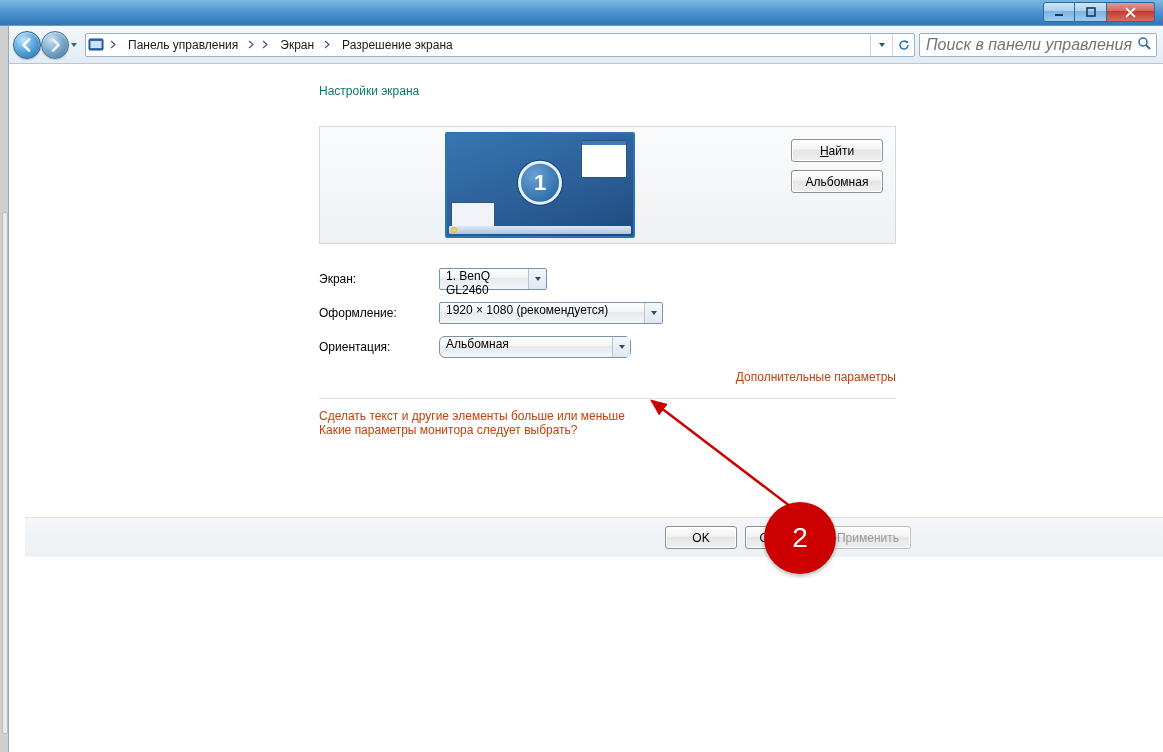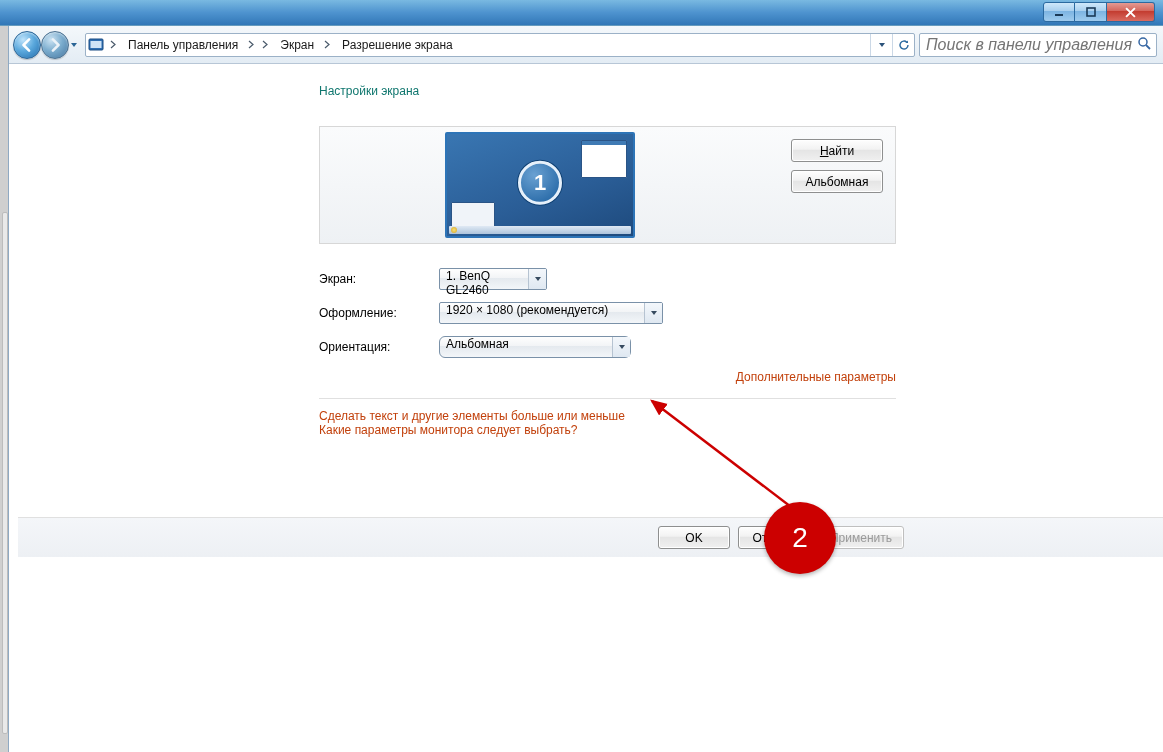--- a/index.html
+++ b/index.html
@@ -166,21 +166,21 @@
   .sel-screen { width:108px;}
   .sel-res    { width:224px;}
   .sel-orient { width:192px;border-radius:6px;}
 
   .adv-link-row { width:577px; margin:6px 0 0 10px; text-align:right;}
   .linklike { color:#c2410c; cursor:pointer; }
 
   .sep { width:577px; height:1px; background:#e0e0e0; margin:14px 0 10px 10px;}
   .links-col { margin-left:10px; display:flex; flex-direction:column; }
 
-  .btn-row { position:absolute; left:9px; right:0; top:453px; height:40px;
+  .btn-row { position:absolute; left:16px; right:0; top:453px; height:40px;
     border-top:1px solid #e0e0e0;
     background:linear-gradient(180deg,#f4f6f9,#edf0f4);
     display:flex; align-items:center; justify-content:flex-start; padding-left:640px; gap:8px;}
 
   
   .anno-circle {
     position:absolute; width:72px;height:72px;border-radius:50%;
     background:#c00; color:#fff; font-size:28px;
     display:flex;align-items:center;justify-content:center;
     left:764px; top:502px;

